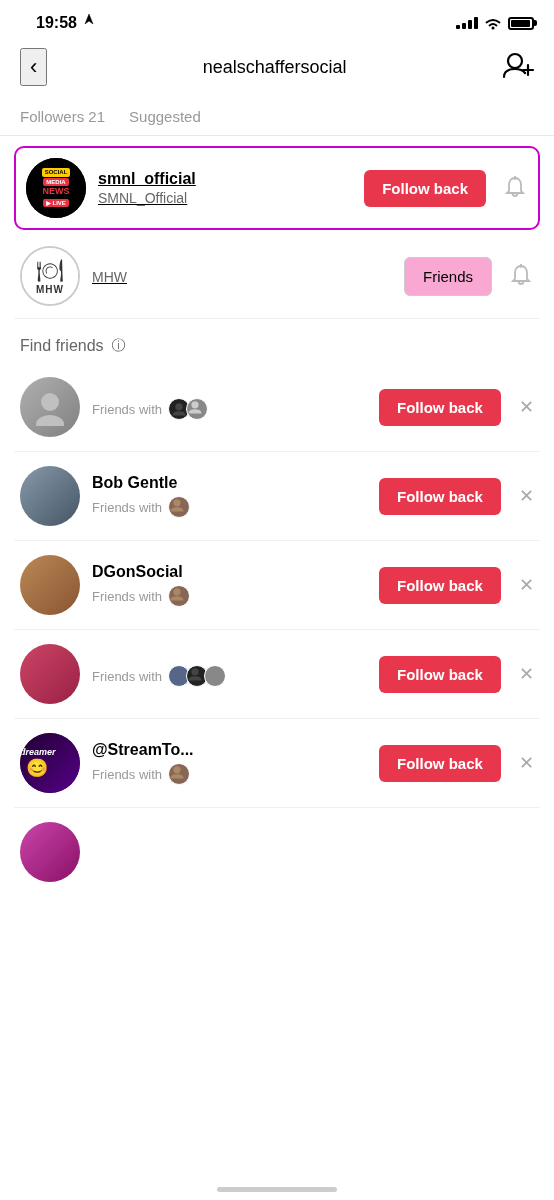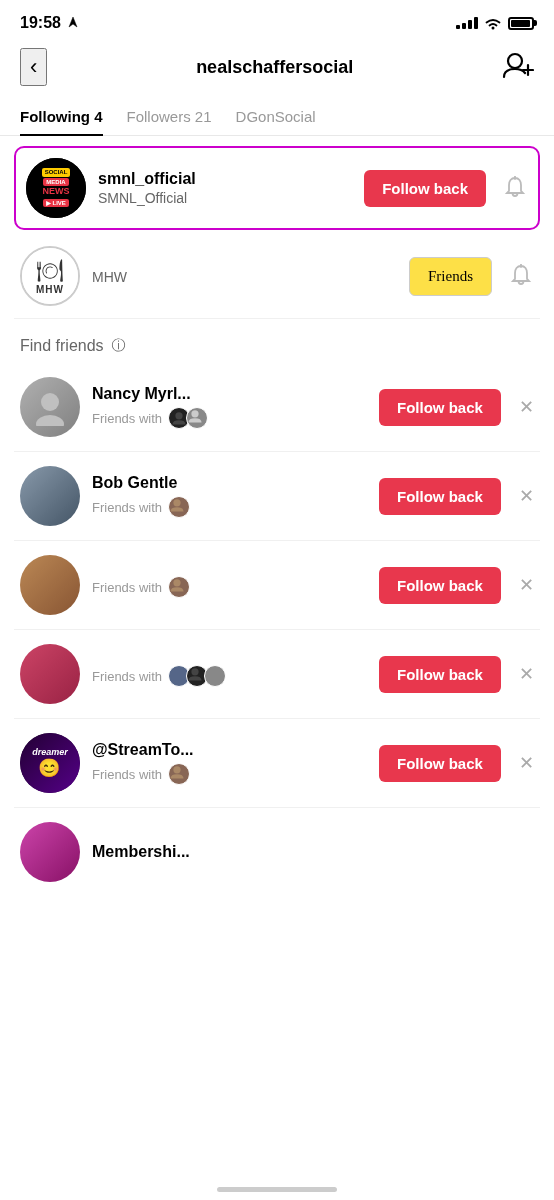--- a/index.html
+++ b/index.html
@@ -62,21 +62,21 @@
     }
     .back-btn {
       font-size: 22px;
       color: #000;
       cursor: pointer;
       font-weight: 300;
       padding: 4px 8px;
     }
     .header-title {
       font-size: 18px;
-      font-weight: 700;
+      font-weight: 400;
       color: #000;
     }
 
     
     .tabs {
       display: flex;
       align-items: center;
       padding: 0 20px;
       border-bottom: 1px solid #e8e8e8;
       margin-bottom: 10px;
@@ -134,21 +134,21 @@
     .avatar-mhw {
       width: 60px; height: 60px;
       border-radius: 50%;
       flex-shrink: 0;
       background: #fff;
       border: 2px solid #ccc;
       display: flex; align-items: center; justify-content: center;
       overflow: hidden;
     }
 
-    .user-info { flex: 1; min-width: 0; }
+    .user-info { flex: 1; min-width: 0; text-decoration: underline; }
     .user-name {
       font-size: 16px;
       font-weight: 700;
       color: #000;
       white-space: nowrap;
       overflow: hidden;
       text-overflow: ellipsis;
     }
     .user-handle {
       font-size: 14px;
@@ -163,31 +163,30 @@
       border-radius: 6px;
       padding: 10px 18px;
       font-size: 15px;
       font-weight: 600;
       cursor: pointer;
       white-space: nowrap;
       flex-shrink: 0;
     }
 
     .friends-btn {
-      background: #fde047;
+      background: #f9a8d4;
       color: #000;
       border: 1.5px solid #ccc;
       border-radius: 6px;
       padding: 10px 18px;
       font-size: 15px;
       font-weight: 500;
       cursor: pointer;
       white-space: nowrap;
       flex-shrink: 0;
-      font-family: Liberation Serif, serif;
     }
 
     .bell-icon {
       width: 26px; height: 28px;
       flex-shrink: 0;
       margin-left: 4px;
       display: flex; align-items: center; justify-content: center;
     }
 
     
@@ -332,21 +331,21 @@
       display: flex; align-items: center; justify-content: center;
       flex-direction: column;
       background: #fff;
     }
     .mhw-text { font-size: 10px; font-weight: 900; letter-spacing: 1px; color: #333; }
   </style>
 </head>
 <body>
 
 <div class="status-bar">
-  <div style="display:flex;align-items:center;gap:6px;">
+  <div style="display:flex;gap:6px;margin-left:16px;">
     <span class="status-time">19:58</span>
     <svg width="12" height="12" viewBox="0 0 12 12">
       <polygon points="6,0 10,10 6,7 2,10" fill="#000" stroke="#000" stroke-width="0.5"></polygon>
     </svg>
   </div>
   <div class="status-icons">
     <div class="signal-bars">
       <span style="height:4px;"></span>
       <span style="height:6px;"></span>
       <span style="height:9px;"></span>
@@ -370,28 +369,25 @@
     <svg width="32" height="28" viewBox="0 0 32 28">
       <circle cx="13" cy="10" r="7" fill="none" stroke="#000" stroke-width="2.2"></circle>
       <path d="M2 26 Q2 18 13 18 Q20 18 23 22" stroke="#000" stroke-width="2.2" fill="none" stroke-linecap="round"></path>
       <line x1="26" y1="14" x2="26" y2="24" stroke="#000" stroke-width="2.2" stroke-linecap="round"></line>
       <line x1="21" y1="19" x2="31" y2="19" stroke="#000" stroke-width="2.2" stroke-linecap="round"></line>
     </svg>
   </div>
 </div>
 
 <div class="tabs">
-  <div class="tab active">
-    <span>Following</span>&nbsp;<span>4</span>
-  </div>
   <div class="tab">
     <span>Followers</span>&nbsp;<span>21</span>
   </div>
   <div class="tab">
-    <span>DGonSocial</span>
+    <span>Suggested</span>
   </div>
 </div>
 
 <div class="following-list">
 
   <div class="follow-item highlighted">
     <div class="avatar-smn">
       <div class="smn-logo">
         <div><span class="smn-badge">SOCIAL</span></div>
         <div><span class="smn-badge" style="background:#e83344;color:#fff;">MEDIA</span></div>
@@ -447,21 +443,20 @@
   <div class="friend-item">
     <div class="friend-avatar">
       <div class="nancy-avatar">
         <svg width="38" height="38" viewBox="0 0 38 38">
           <circle cx="19" cy="14" r="9" fill="#c0c0c0"></circle>
           <ellipse cx="19" cy="36" rx="14" ry="9" fill="#c0c0c0"></ellipse>
         </svg>
       </div>
     </div>
     <div class="friend-info">
-      <div class="friend-name">Nancy Myrl...</div>
       <div class="friends-with-row">
         <span class="friends-with-label">Friends with</span>
         <div class="friends-with-avatars">
           <div class="mini-avatar" style="background:#222;display:flex;align-items:center;justify-content:center;">
             <svg width="16" height="16" viewBox="0 0 22 22">
                 <circle cx="11" cy="8" r="5" fill="#444"></circle>
                 <path d="M2 20 Q2 14 11 14 Q20 14 20 20" fill="#444"></path>
               </svg>
           </div>
           <div class="mini-avatar" style="background:#888;">
@@ -497,20 +492,21 @@
     </div>
     <button class="follow-back-btn">Follow back</button>
     <span class="close-btn">✕</span>
   </div>
 
   <div class="friend-item">
     <div class="friend-avatar">
       <div class="dgon-avatar"></div>
     </div>
     <div class="friend-info">
+      <div class="friend-name">DGonSocial</div>
       <div class="friends-with-row">
         <span class="friends-with-label">Friends with</span>
         <div class="friends-with-avatars">
           <div class="mini-avatar" style="background:#886655;">
             <svg width="16" height="16" viewBox="0 0 22 22">
                 <circle cx="11" cy="8" r="5" fill="#aa8866"></circle>
                 <path d="M2 20 Q2 14 11 14 Q20 14 20 20" fill="#aa8866"></path>
               </svg>
           </div>
         </div>
@@ -539,21 +535,21 @@
         </div>
       </div>
     </div>
     <button class="follow-back-btn">Follow back</button>
     <span class="close-btn">✕</span>
   </div>
 
   <div class="friend-item">
     <div class="friend-avatar">
       <div class="stream-avatar">
-        <div style="background:linear-gradient(135deg,#220033,#550088);width:100%;height:100%;display:flex;align-items:center;justify-content:center;border-radius:50%;">
+        <div style="background:linear-gradient(135deg,#220033,#550088);width:100%;height:100%;display:flex;align-items:center;border-radius:50%;">
           <div style="text-align:center;">
             <div style="color:#fff;font-size:9px;font-style:italic;font-weight:700;line-height:1.2;">dreamer</div>
             <div style="color:#fff;font-size:18px;">😊</div>
           </div>
         </div>
       </div>
     </div>
     <div class="friend-info">
       <div class="friend-name">@StreamTo...</div>
       <div class="friends-with-row">
@@ -569,20 +565,17 @@
       </div>
     </div>
     <button class="follow-back-btn">Follow back</button>
     <span class="close-btn">✕</span>
   </div>
 
   <div class="friend-item" style="border-bottom:none;padding-bottom:6px;">
     <div class="friend-avatar">
       <div class="member-avatar"></div>
     </div>
-    <div class="friend-info">
-      <div class="friend-name">Membershi...</div>
-    </div>
   </div>
 
 </div>
 
 <div class="home-indicator"></div>
 
 </body></html>

